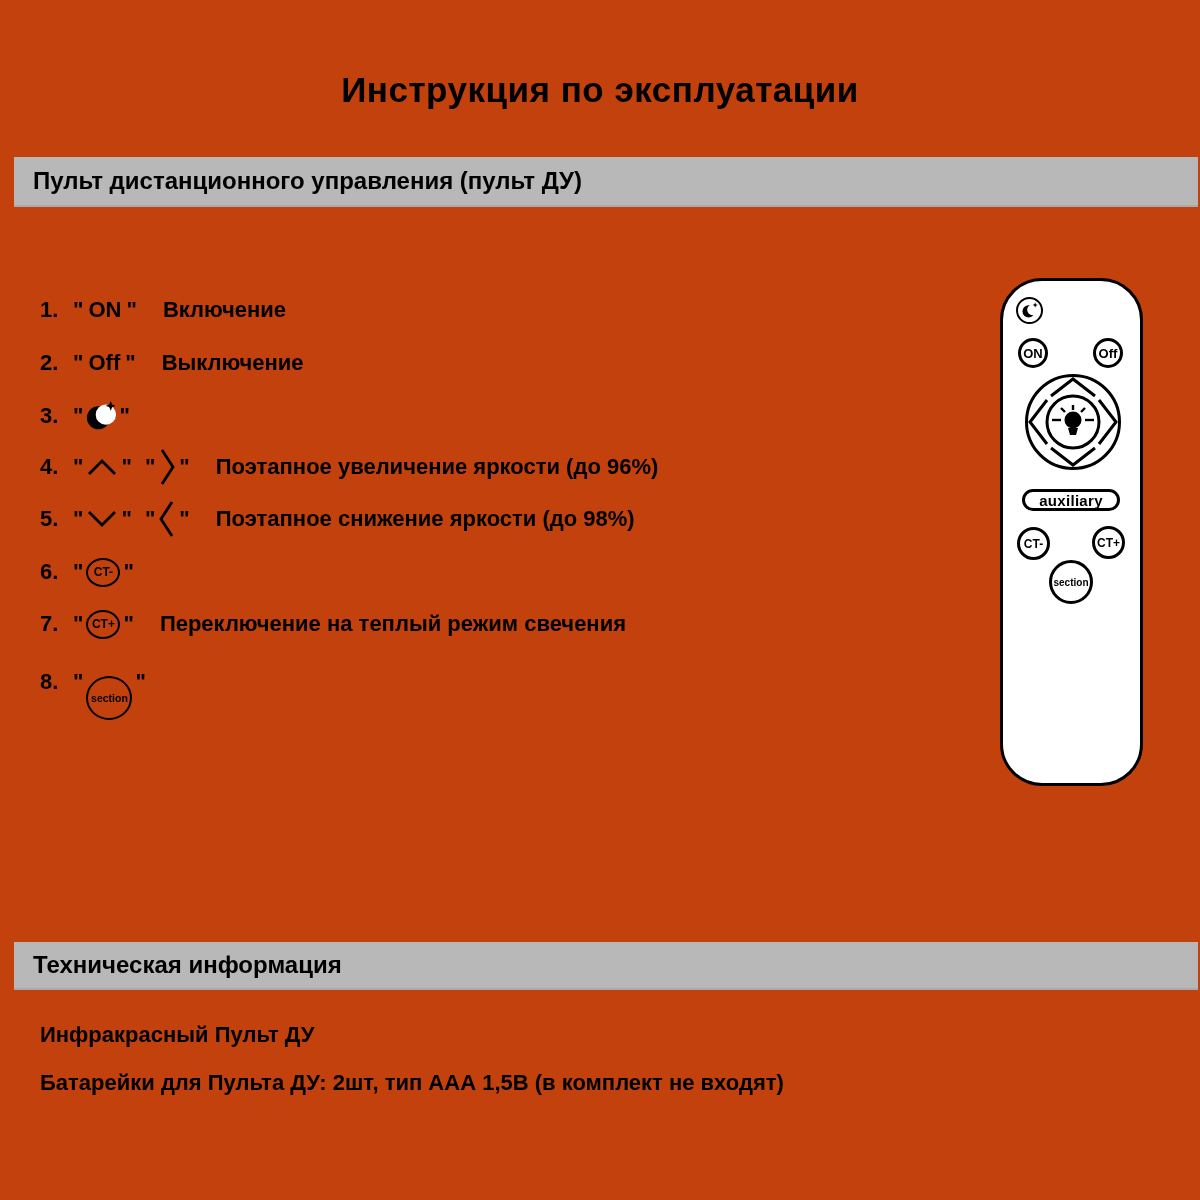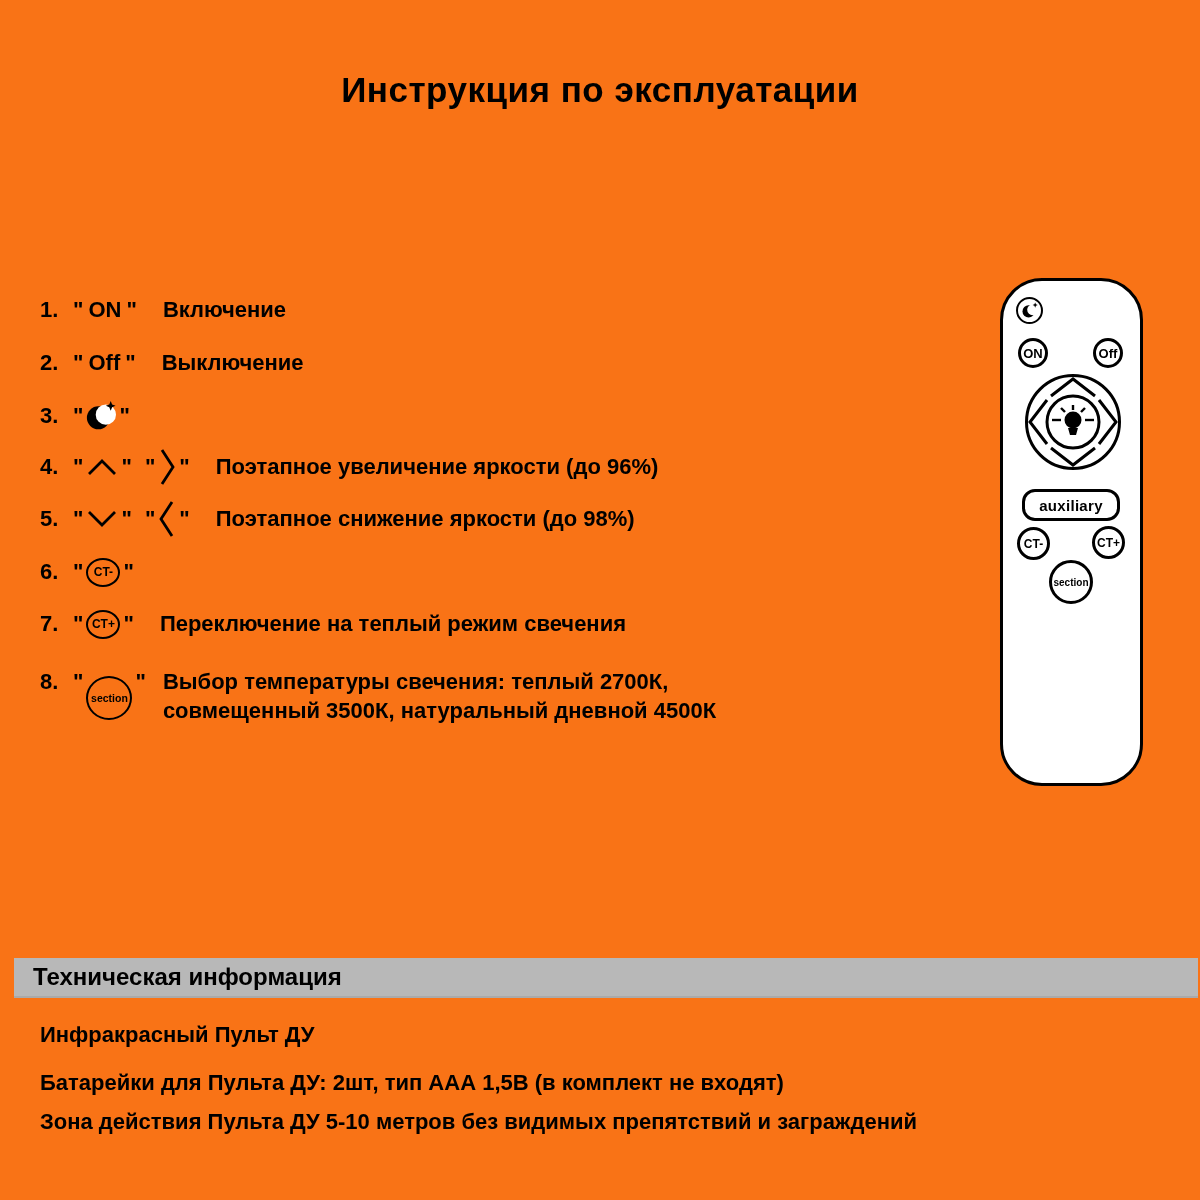--- a/index.html
+++ b/index.html
@@ -1,22 +1,22 @@
 <!DOCTYPE html>
 <html><head>
 <meta charset="utf-8">
 <style>
   html,body{margin:0;padding:0;background:#fff;}
-  .page{position:relative;width:1200px;height:1200px;background:#f97316;overflow:hidden;
+  .page{position:relative;width:1200px;height:1200px;background:#c2410c;overflow:hidden;
         font-family:"Liberation Sans","DejaVu Sans",sans-serif;font-weight:700;color:#000;}
   .title{position:absolute;top:70px;left:0;width:100%;text-align:center;font-size:35px;letter-spacing:.5px;}
   .bar{position:absolute;left:14px;width:1184px;background:#b8b8b8;border-bottom:2px solid #aaaaaa;
        display:flex;align-items:center;box-sizing:border-box;padding-left:19px;font-size:24px;}
   .bar1{top:157px;height:50px;}
-  .bar2{top:942px;height:40px;margin-top:16px;}
+  .bar2{top:942px;height:48px;}
   .item{position:absolute;left:40px;display:flex;align-items:center;height:44px;font-size:22px;white-space:nowrap;}
   .item8{align-items:flex-start;height:auto;}
   .num{display:inline-block;width:30px;}
   .q{margin:0 3px;}
   .btn-name{margin:0 2px;}
   .desc{margin-left:23px;}
   .gap{display:inline-block;width:7px;}
   .icon{display:inline-flex;align-items:center;justify-content:center;}
   .oval{border:2.5px solid #000;border-radius:50%;box-sizing:border-box;
         display:inline-flex;align-items:center;justify-content:center;}
@@ -26,35 +26,38 @@
   .desc8{margin-left:14px;line-height:28.5px;}
   
   .remote{position:absolute;left:1000px;top:278px;width:143px;height:508px;box-sizing:border-box;
           border:3px solid #000;border-radius:42px;background:#fff;}
   .rbtn{position:absolute;border:3px solid #000;border-radius:50%;box-sizing:border-box;
         display:flex;align-items:center;justify-content:center;background:#fff;}
   .moon-btn{left:13px;top:16px;width:27px;height:27px;border-width:2.5px;}
   .on-btn{left:15px;top:57px;width:30px;height:30px;font-size:13px;}
   .off-btn{left:90px;top:57px;width:30px;height:30px;font-size:13px;}
   .dpad{position:absolute;left:20px;top:91px;width:100px;height:100px;}
-  .aux-btn{position:absolute;left:19px;top:208px;width:98px;height:32px;box-sizing:border-box;
+  .aux-btn{position:absolute;left:19px;top:208px;width:98px;height:22px;box-sizing:border-box;
            border:3px solid #000;border-radius:13px;display:flex;align-items:center;justify-content:center;
            font-size:15px;letter-spacing:.3px;background:#fff;}
   .ctm-btn{left:14px;top:246px;width:33px;height:33px;font-size:12px;}
   .ctp-btn{left:89px;top:245px;width:33px;height:33px;font-size:12px;}
   .sec-btn{left:46px;top:279px;width:44px;height:44px;font-size:10px;}
   .tech-line{position:absolute;left:40px;font-size:22px;white-space:nowrap;text-align:right;}
 </style>
 </head>
 <body>
 
 <div class="page">
 
   <div class="title">Инструкция по эксплуатации</div>
 
+  <div class="bar bar1">
+    <span>Пульт дистанционного управления (пульт ДУ)</span>
+  </div>
 
   <div class="item" style="top:288px">
     <span class="num">1.</span>
     <span class="q">"</span>
     <span class="btn-name">ON</span>
     <span class="q">"</span>
     <span class="desc">Включение</span>
   </div>
 
   <div class="item" style="top:341px">
@@ -137,24 +140,20 @@
     <span class="desc">Переключение на теплый режим свечения</span>
   </div>
 
   <div class="item item8" style="top:668px">
     <span class="num line8">8.</span>
     <span class="q line8">"</span>
     <span class="oval section-oval">
       <span>section</span>
     </span>
     <span class="q line8">"</span>
-    <span class="desc8">
-      <div>Выбор температуры свечения: теплый 2700К,</div>
-      <div>совмещенный 3500К, натуральный дневной 4500К</div>
-    </span>
   </div>
 
   <div class="remote">
     <div class="rbtn moon-btn">
       <span class="icon">
         <svg width="16" height="17" viewBox="0 0 34 36">
           <circle cx="14" cy="20" r="13" fill="#000"></circle>
           <circle cx="22.5" cy="16.5" r="11.5" fill="#fff"></circle>
           <polygon points="28,1 29.6,4.9 33.5,6.5 29.6,8.1 28,12 26.4,8.1 22.5,6.5 26.4,4.9" fill="#000"></polygon>
         </svg>
@@ -198,15 +197,14 @@
       <span>section</span>
     </div>
   </div>
 
   <div class="bar bar2">
     <span>Техническая информация</span>
   </div>
 
   <div class="tech-line" style="top:1022px">Инфракрасный Пульт ДУ</div>
   <div class="tech-line" style="top:1070px">Батарейки для Пульта ДУ: 2шт, тип ААА 1,5В (в комплект не входят)</div>
-  <div class="tech-line" style="top:1109px">Зона действия Пульта ДУ 5-10 метров без видимых препятствий и заграждений</div>
 
 </div>
 
 </body></html>

